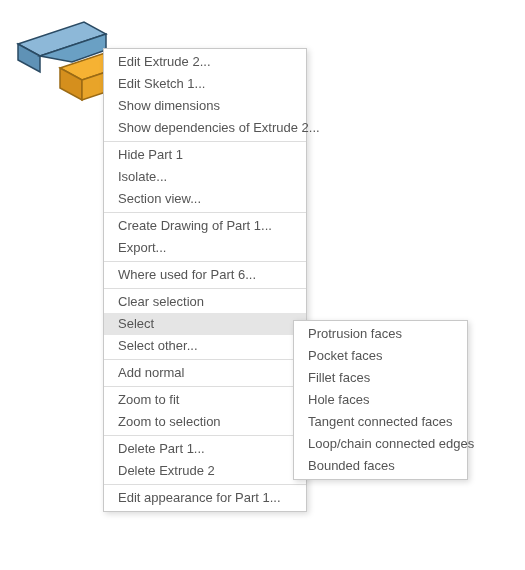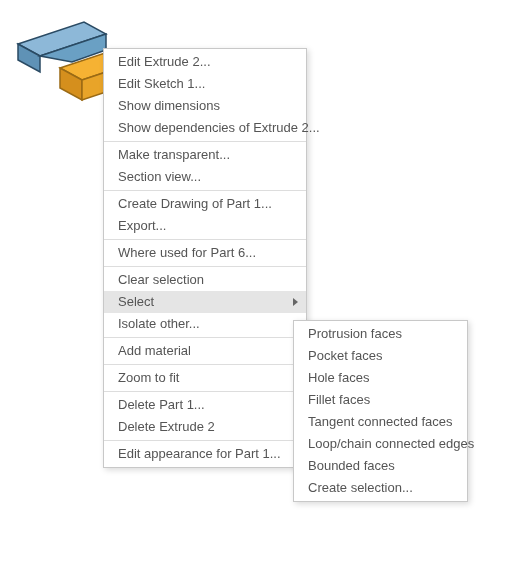--- a/index.html
+++ b/index.html
@@ -87,50 +87,51 @@
       </g>
     </svg>
   </div>
 
   <div class="menu main">
     <div class="item">Edit Extrude 2...</div>
     <div class="item">Edit Sketch 1...</div>
     <div class="item">Show dimensions</div>
     <div class="item">Show dependencies of Extrude 2...</div>
     <div class="sep"></div>
-    <div class="item">Make transparent...</div>
+    <div class="item">Hide Part 1</div>
+    <div class="item">Isolate...</div>
     <div class="item">Section view...</div>
     <div class="sep"></div>
     <div class="item">Create Drawing of Part 1...</div>
     <div class="item">Export...</div>
     <div class="sep"></div>
     <div class="item">Where used for Part 6...</div>
     <div class="sep"></div>
     <div class="item">Clear selection</div>
     <div class="item hover">
       <span>Select</span>
       <span class="arrow"></span>
     </div>
-    <div class="item">Isolate other...</div>
+    <div class="item">Select other...</div>
     <div class="sep"></div>
-    <div class="item">Add material</div>
+    <div class="item">Add normal</div>
     <div class="sep"></div>
     <div class="item">Zoom to fit</div>
+    <div class="item">Zoom to selection</div>
     <div class="sep"></div>
     <div class="item">Delete Part 1...</div>
     <div class="item">Delete Extrude 2</div>
     <div class="sep"></div>
     <div class="item">Edit appearance for Part 1...</div>
 
   </div>
 
   <div class="menu sub">
     <div class="item">Protrusion faces</div>
     <div class="item">Pocket faces</div>
+    <div class="item">Fillet faces</div>
     <div class="item">Hole faces</div>
-    <div class="item">Fillet faces</div>
     <div class="item">Tangent connected faces</div>
     <div class="item">Loop/chain connected edges</div>
     <div class="item">Bounded faces</div>
-    <div class="item">Create selection...</div>
   </div>
 
 </div>
 
 </body></html>

